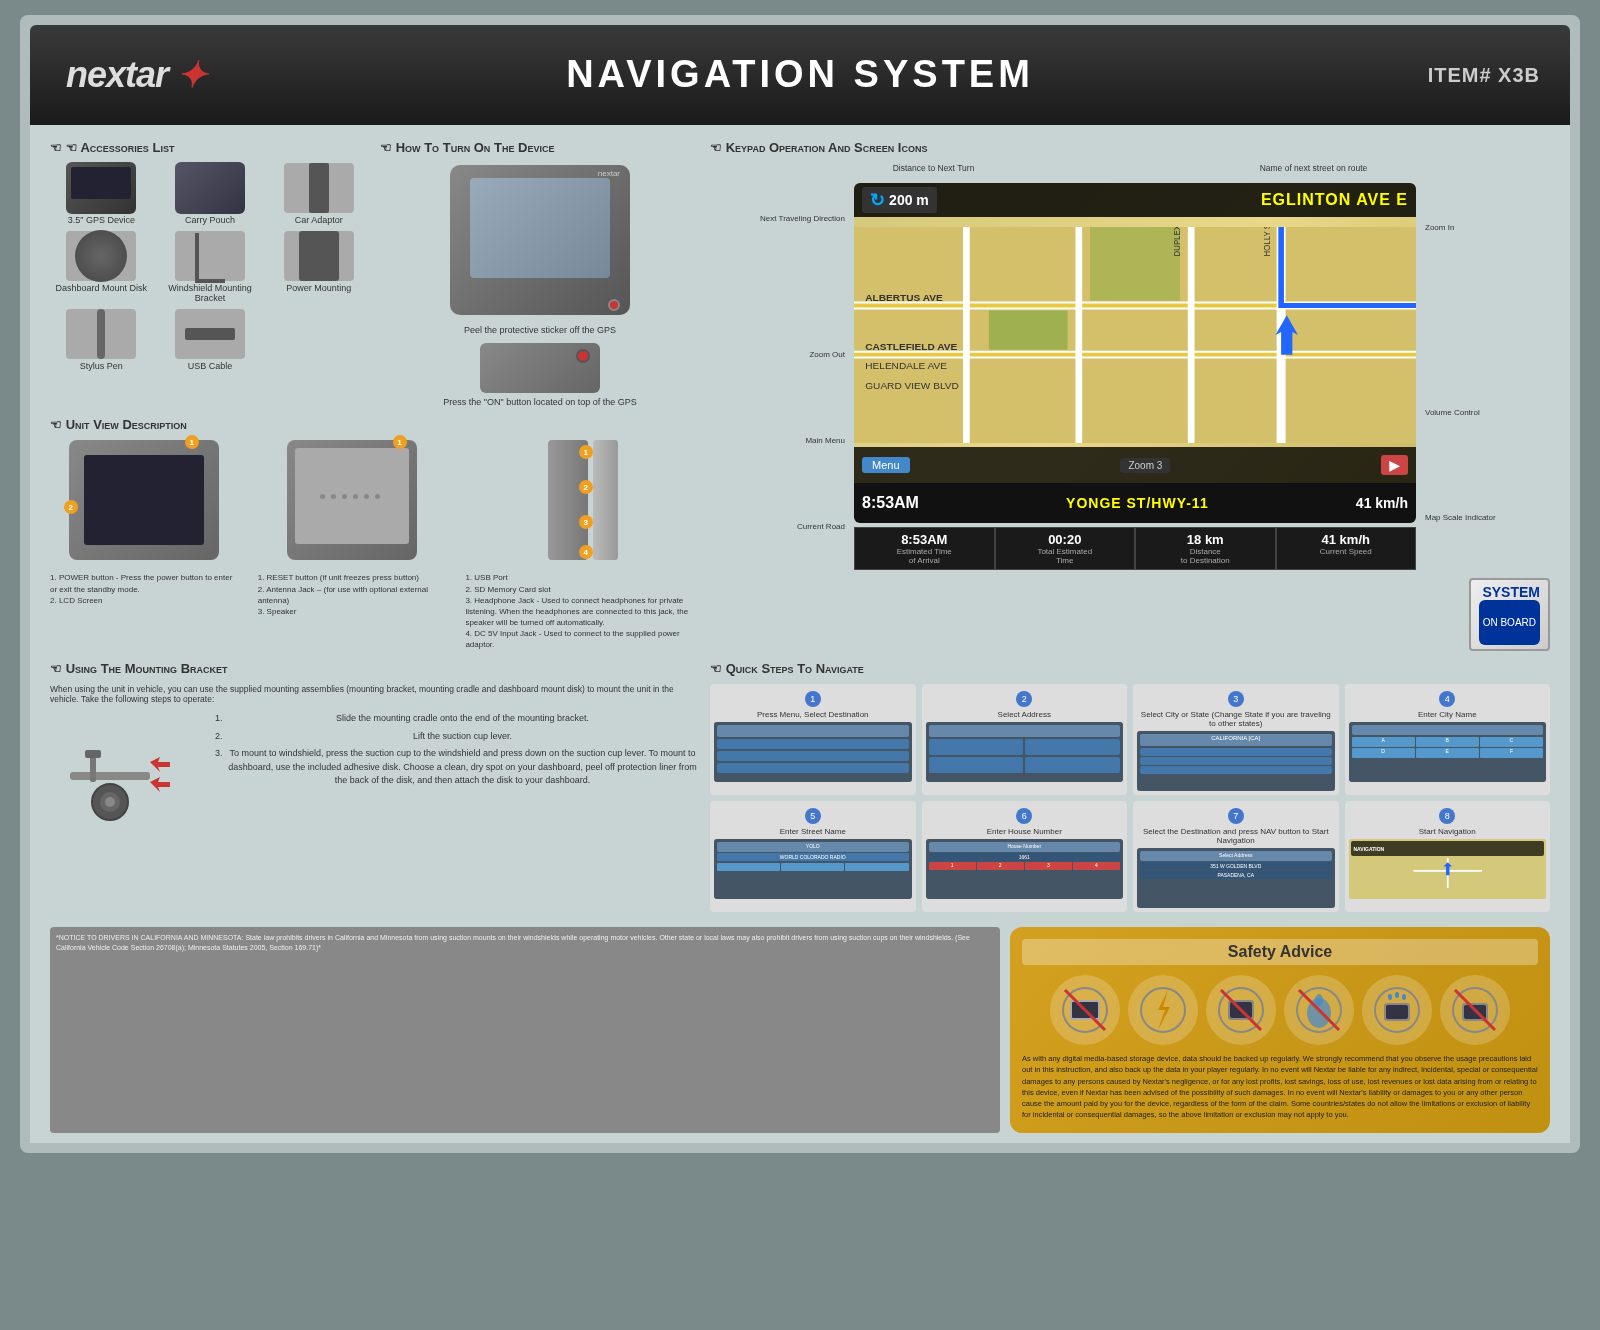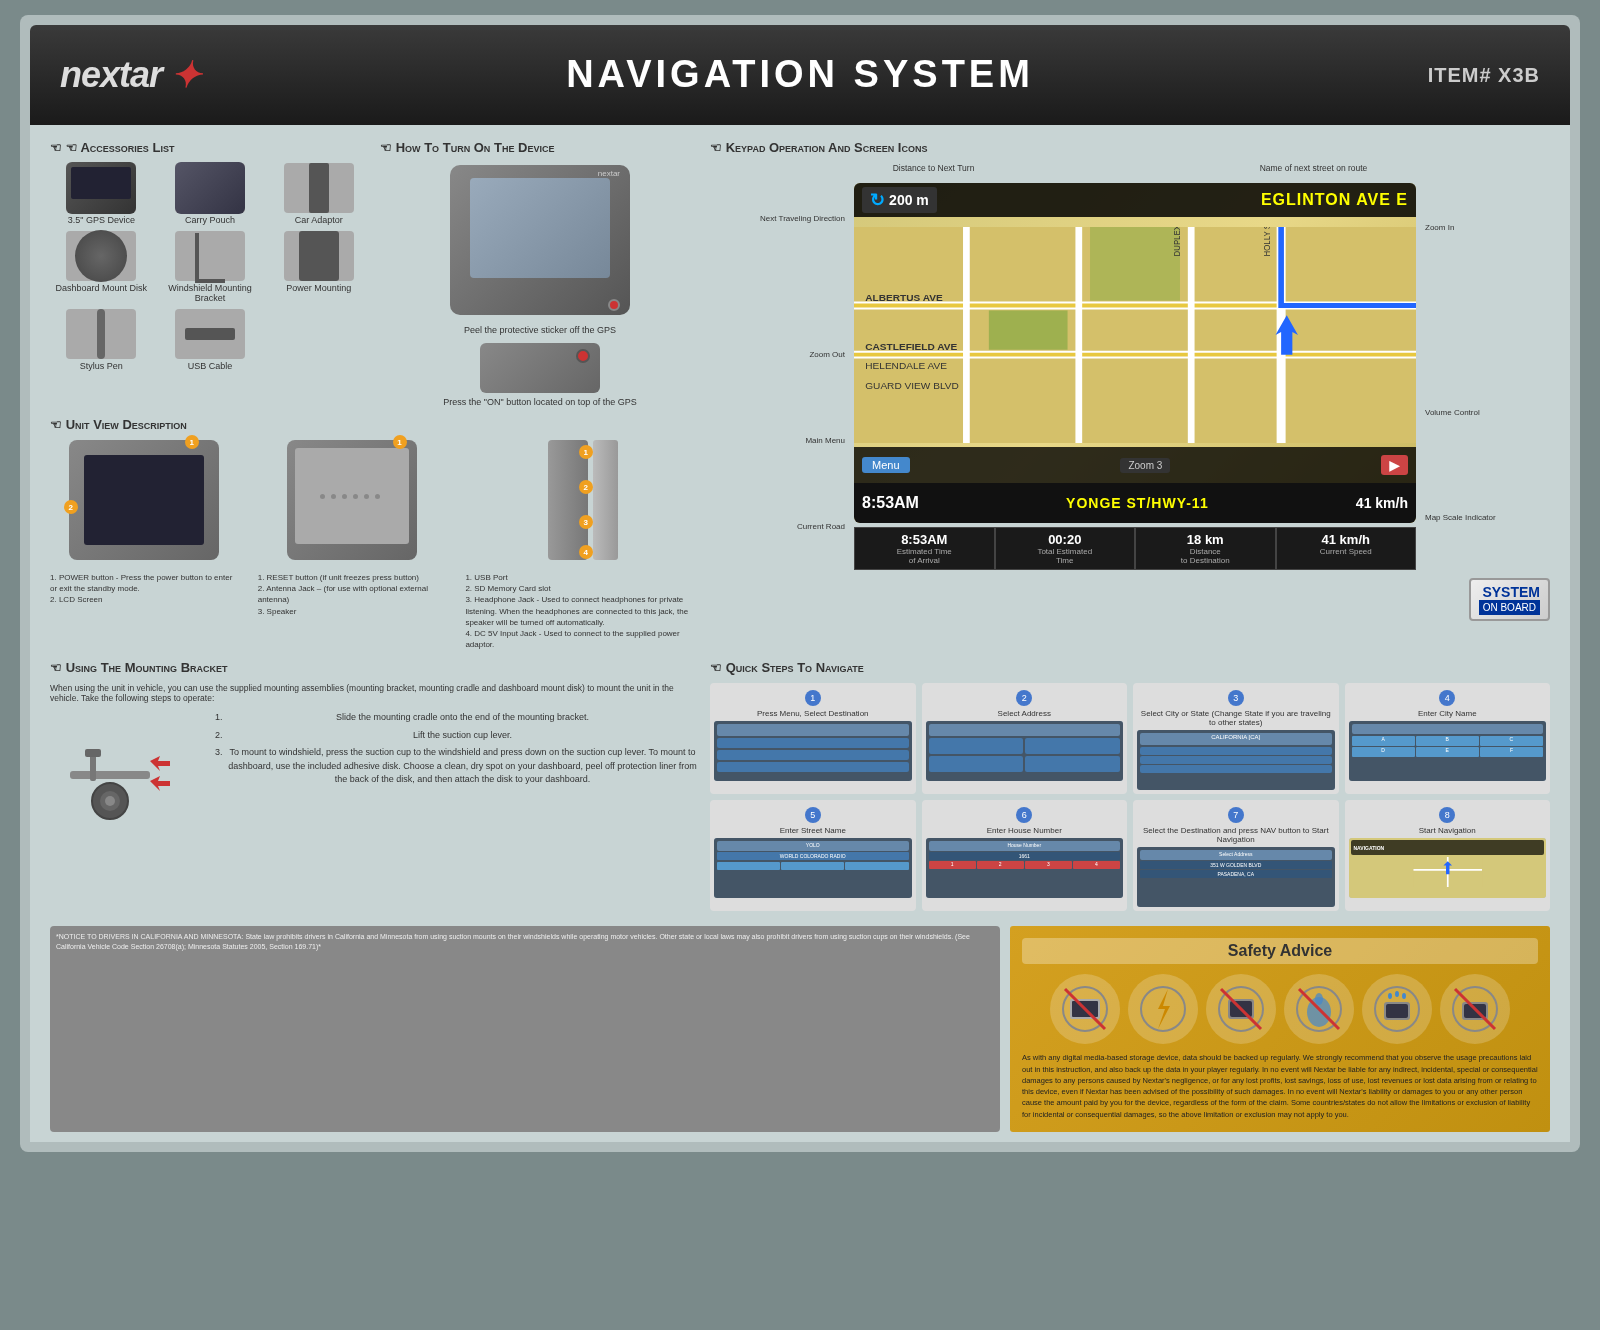--- a/index.html
+++ b/index.html
@@ -23,21 +23,21 @@
       border-radius: 6px 6px 0 0;
       display: flex;
       align-items: center;
       justify-content: center;
       padding: 12px 30px;
       position: relative;
       min-height: 100px;
     }
     .header-logo {
       position: absolute;
-      left: 30px;
+      left: 36px;
       top: 50%;
       transform: translateY(-50%);
     }
     .logo-text {
       font-size: 36px;
       font-weight: 900;
       color: #ddd;
       font-style: italic;
       letter-spacing: -1px;
     }
@@ -250,21 +250,22 @@
     .navteq-text {
       font-size: 14px;
       font-weight: 900;
       color: #003399;
     }
     .on-board {
       background: #003399;
       color: white;
       font-size: 10px;
       text-align: center;
-      padding: 2px 4px;
+      padding: 17px 4px;
+      border-radius: 6px;
     }
     
     .unit-view-section {
       grid-column: 1 / 3;
       grid-row: 2;
     }
     .unit-devices {
       display: flex;
       gap: 20px;
       margin-top: 8px;
@@ -412,21 +413,21 @@
       background: #888;
       color: #eee;
       font-size: 7px;
       padding: 6px;
       border-radius: 4px;
       line-height: 1.4;
     }
     .safety-box {
       width: 540px;
       background: linear-gradient(135deg, #d4a020 0%, #c09010 100%);
-      border-radius: 3px;
+      border-radius: 12px;
       padding: 12px;
     }
     .safety-title {
       text-align: center;
       font-size: 16px;
       font-weight: bold;
       color: #333;
       margin-bottom: 10px;
       background: rgba(255,255,255,0.3);
       padding: 4px;

